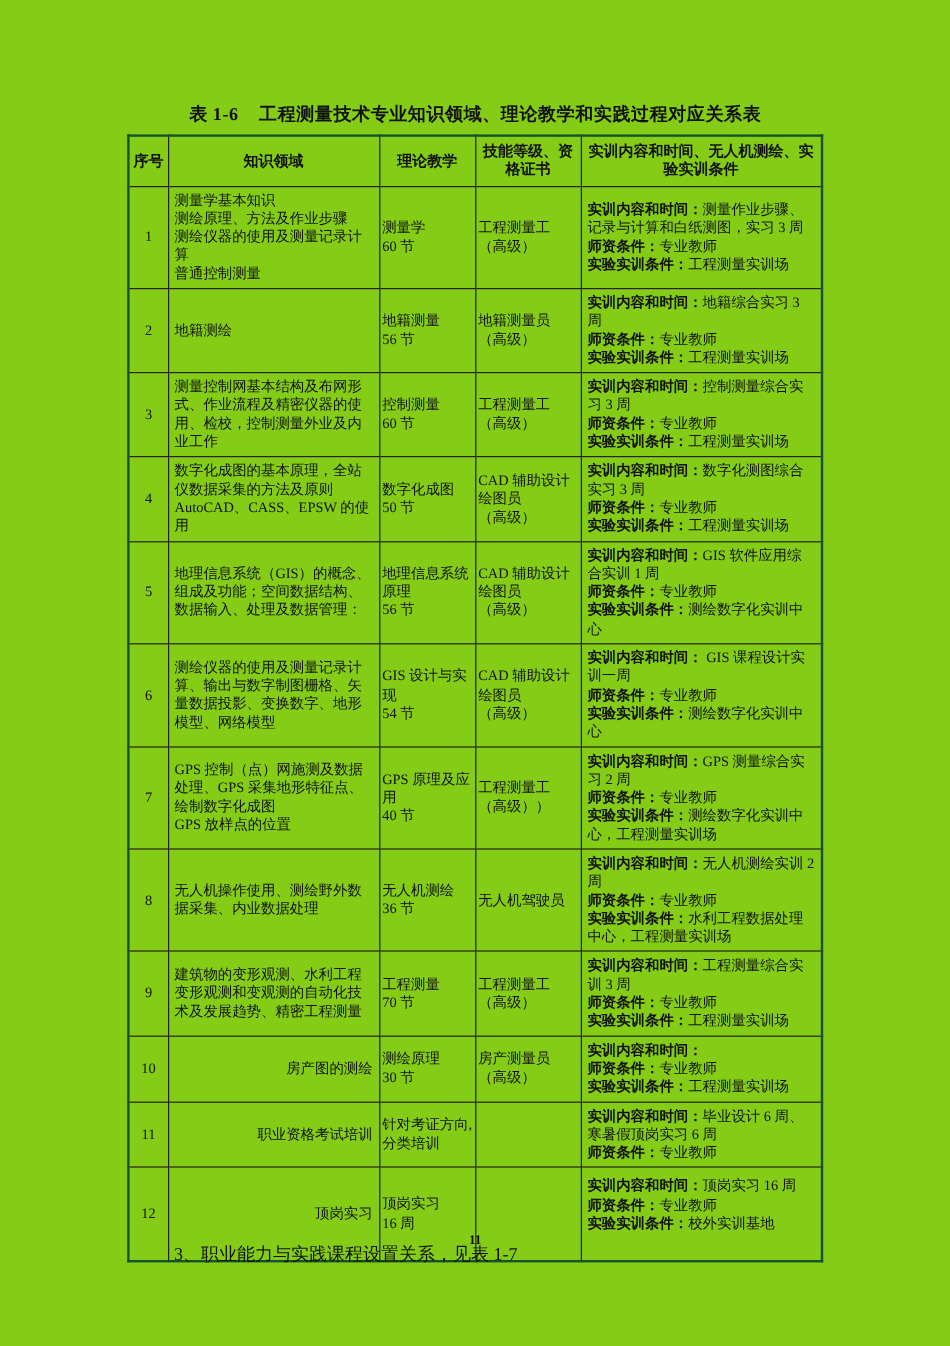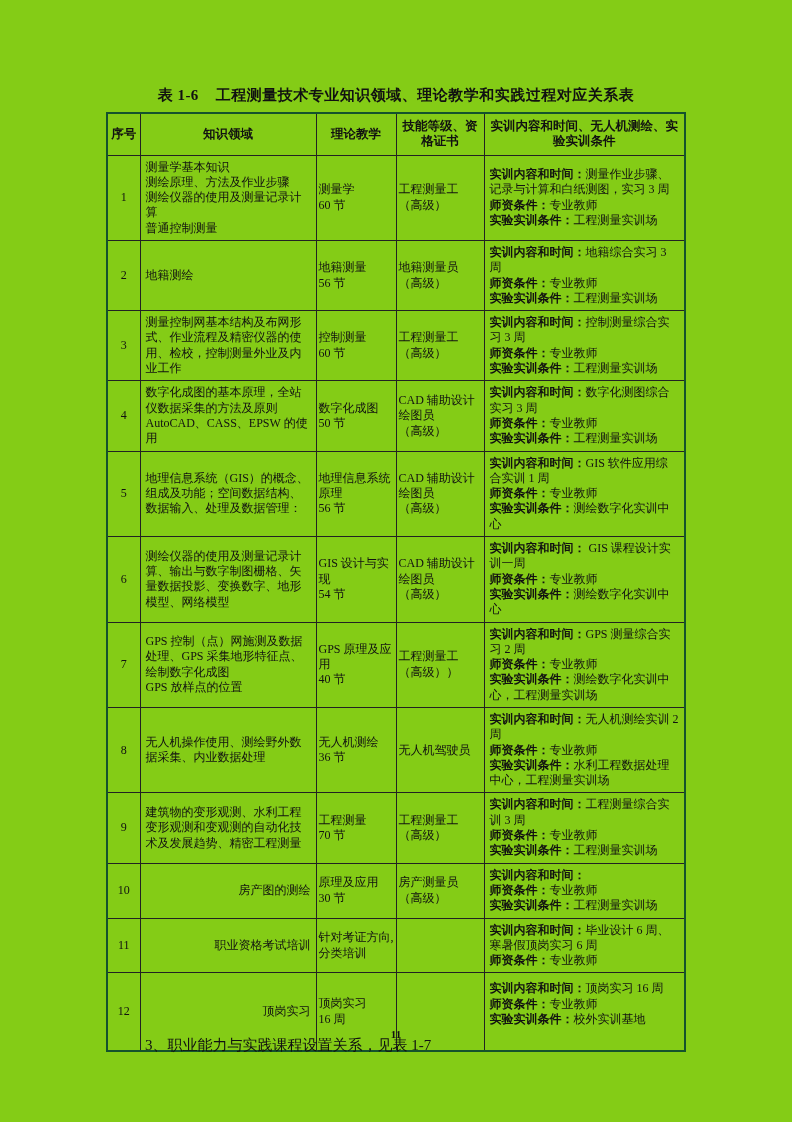--- a/index.html
+++ b/index.html
@@ -283,21 +283,21 @@
             <p><b>师资条件：</b>专业教师</p>
             <p><b>实验实训条件：</b>工程测量实训场</p>
           </td>
         </tr>
         <tr>
           <td class="no">10</td>
           <td class="knowledge center">
             <div>房产图的测绘</div>
           </td>
           <td class="theory">
-            <div>原理及应用</div>
+            <div>测绘原理</div>
             <div>30 节</div>
           </td>
           <td class="skill">
             <div>房产测量员</div>
             <div>（高级）</div>
           </td>
           <td class="practice">
             <p><b>实训内容和时间：</b></p>
             <p><b>师资条件：</b>专业教师</p>
             <p><b>实验实训条件：</b>工程测量实训场</p>

